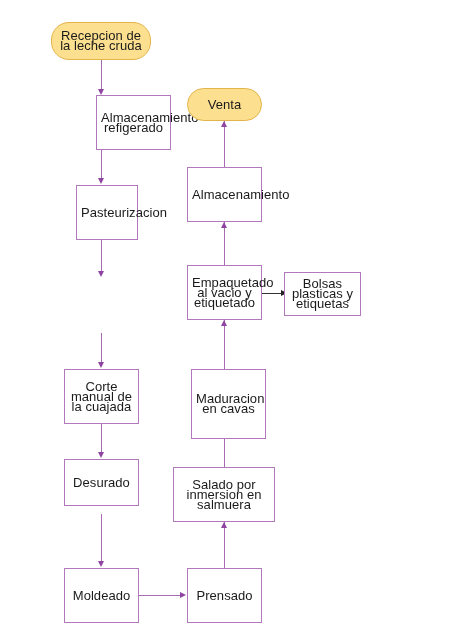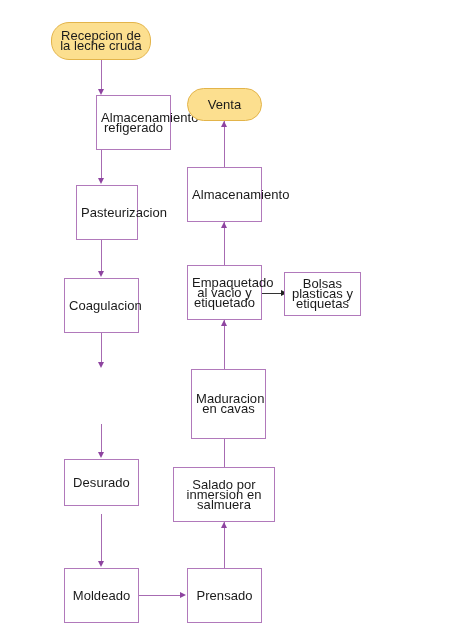--- a/index.html
+++ b/index.html
@@ -160,24 +160,24 @@
   </div>
 
   <div class="node process" style="left:64px; top:95px; width:75px; height:55px;margin-left:32px;">
     <span class="label">Almacenamiento refigerado</span>
   </div>
 
   <div class="node process" style="left:76px; top:185px; width:62px; height:55px;">
     <span class="label">Pasteurizacion</span>
   </div>
 
-  <div class="node process" style="left:64px; top:278px; width:75px; height:55px;">
-    <span class="label">Coagulacion</span>
-  </div>
-
+
+  <div class="node process" style="left:64px; top:369px; width:75px; height:55px;">
+    <span class="label">Corte manual de la cuajada</span>
+  </div>
 
   <div class="node process" style="left:64px; top:459px; width:75px; height:47px;">
     <span class="label">Desurado</span>
   </div>
 
   <div class="node process" style="left:64px; top:568px; width:75px; height:55px;">
     <span class="label">Moldeado</span>
   </div>
 
   <div class="node process" style="left:187px; top:568px; width:75px; height:55px;">

